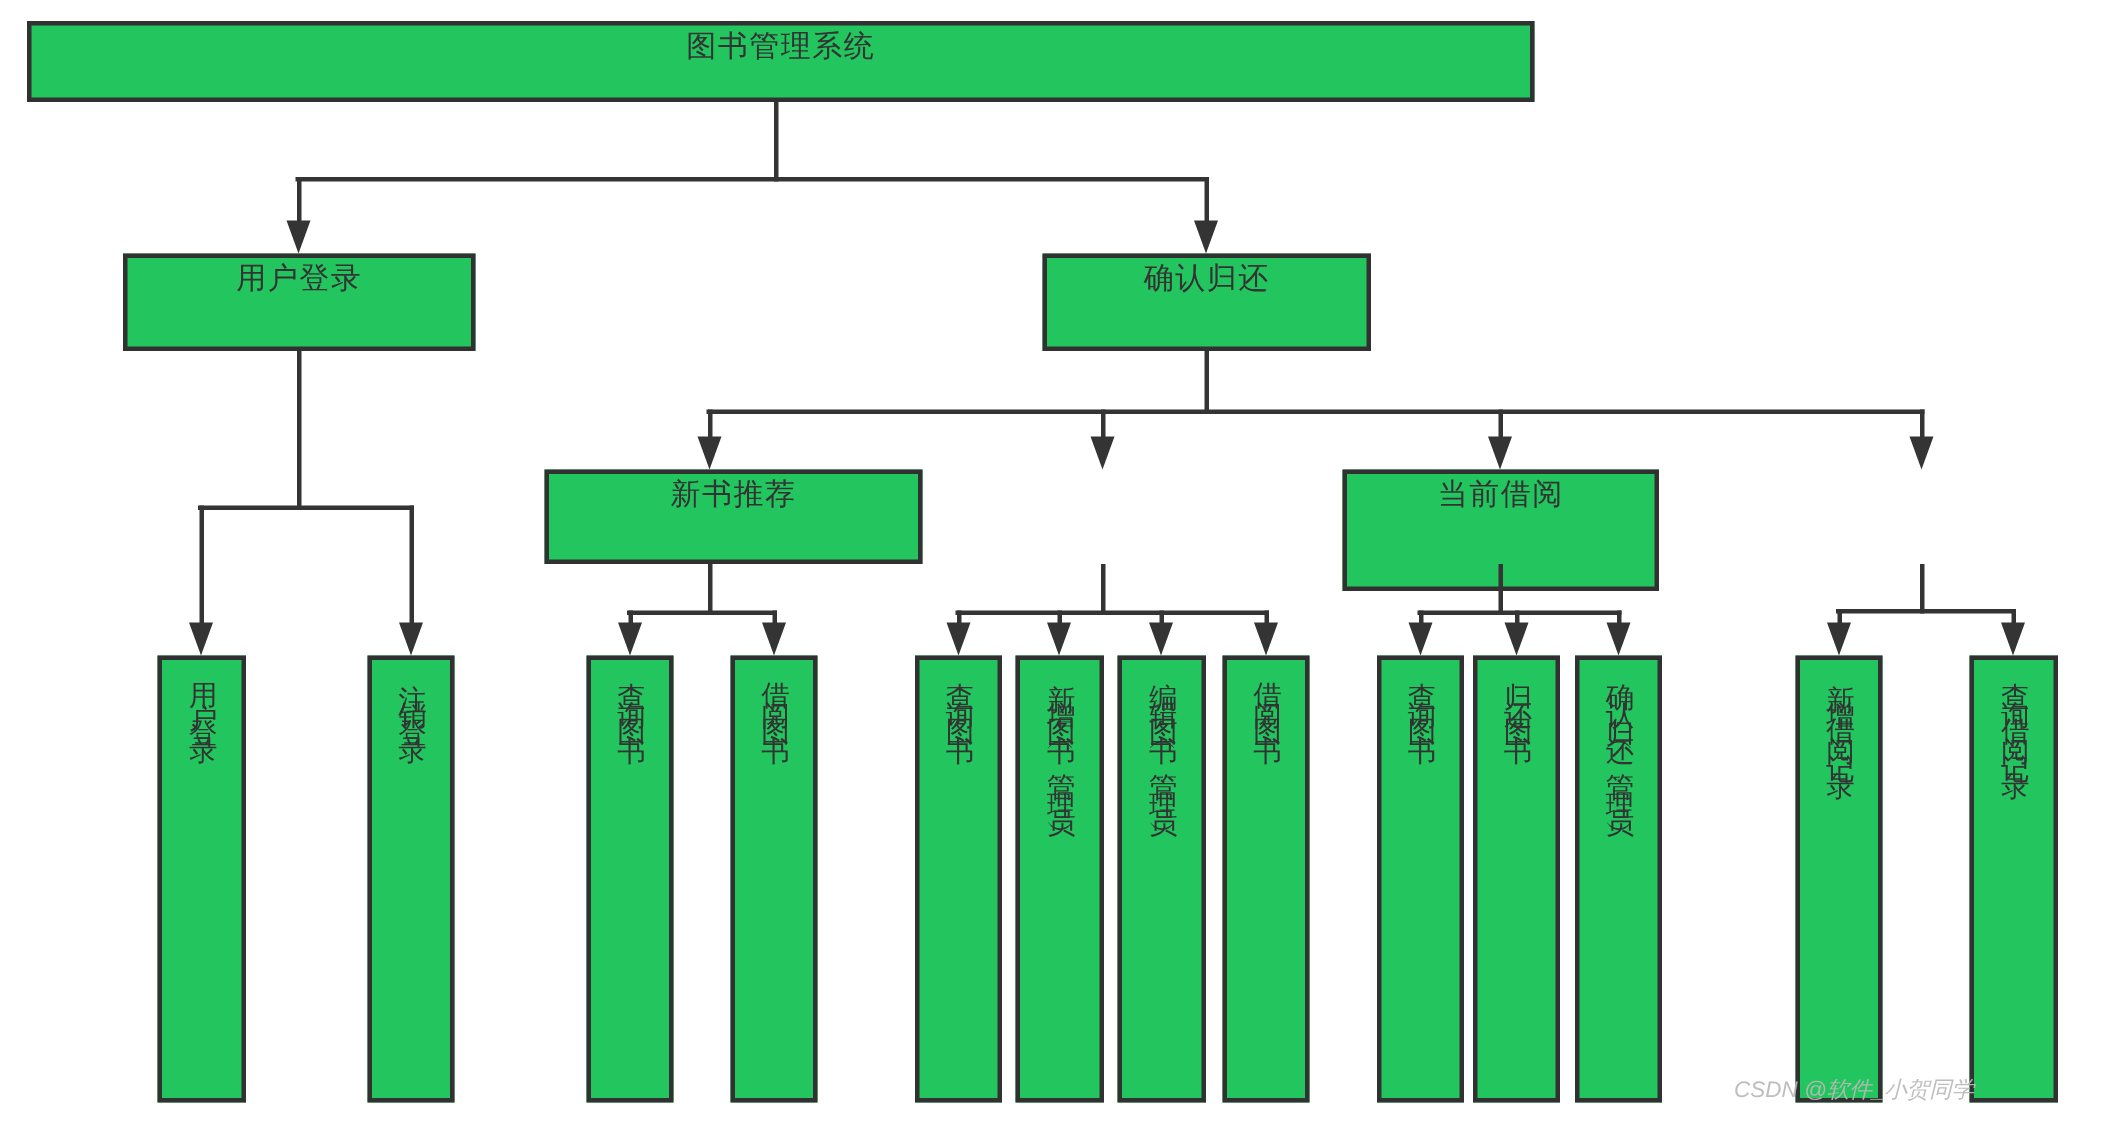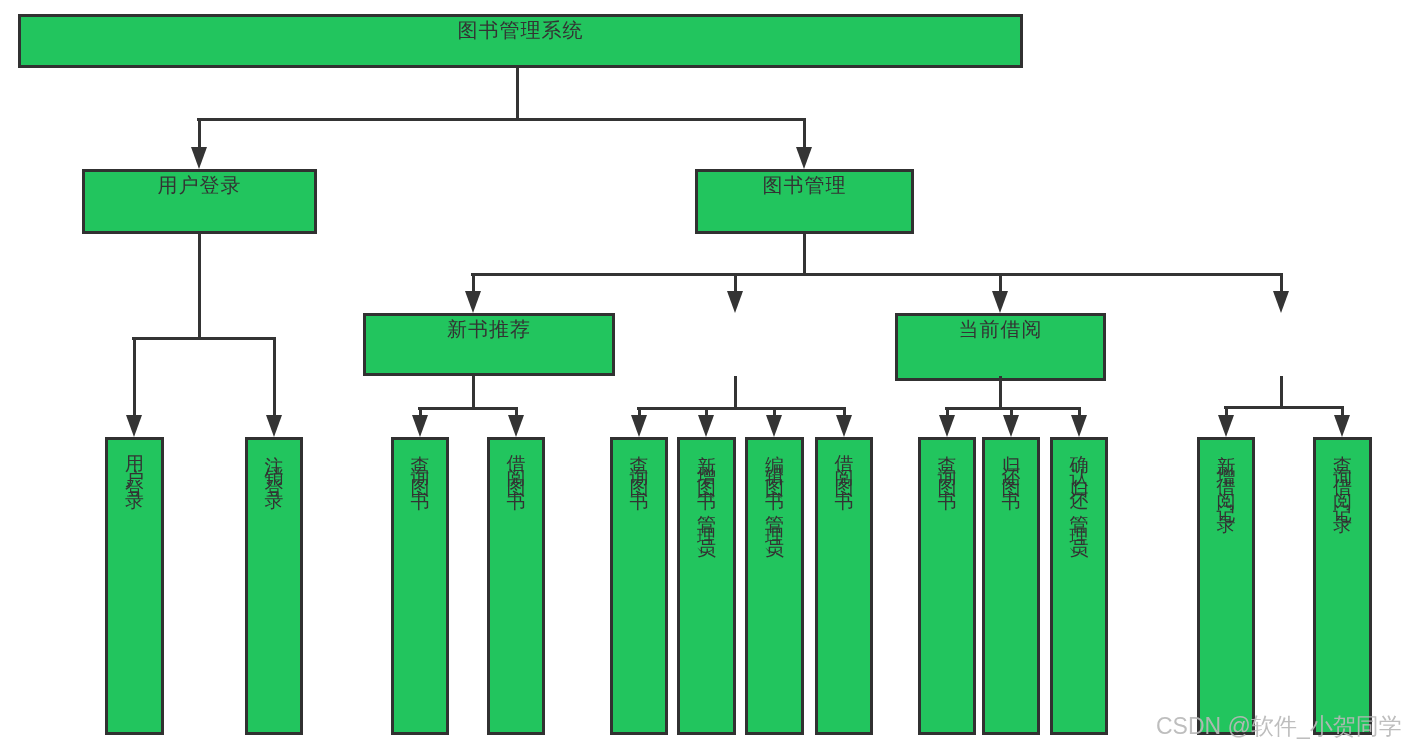--- a/index.html
+++ b/index.html
@@ -46,48 +46,49 @@
     position:absolute;
     width:0;height:0;
     border-left:8px solid transparent;
     border-right:8px solid transparent;
     border-top:22px solid var(--line);
   }
   #watermark{
     position:absolute;
     left:1156px;top:713px;
     width:246px;
-    font-size:23px;
+    font-size:15px;
     line-height:27px;
     color:var(--wm);
     opacity:0.92;
     white-space:nowrap;
     z-index:10;
+    font-style:italic;
   }
 </style>
 </head>
 <body>
 
 <div id="canvas">
 
   <div class="box h" style="left:18px;top:14px;width:1005px;height:54px">
     <span>图书管理系统</span>
   </div>
 
   <div class="box h" style="left:82px;top:169px;width:235px;height:65px">
     <span>用户登录</span>
   </div>
   <div class="box h" style="left:695px;top:169px;width:219px;height:65px">
-    <span>图书管理</span>
+    <span>确认归还</span>
   </div>
 
   <div class="box h" style="left:363px;top:313px;width:252px;height:63px">
     <span>新书推荐</span>
   </div>
-  <div class="box h" style="left:895px;top:313px;width:211px;height:68px">
+  <div class="box h" style="left:895px;top:313px;width:211px;height:81px">
     <span>当前借阅</span>
   </div>
 
   <div class="box v" style="left:105px;top:437px;width:59px;height:298px">
     <span>用户登录</span>
   </div>
   <div class="box v" style="left:245px;top:437px;width:58px;height:298px">
     <span>注销登录</span>
   </div>
 

